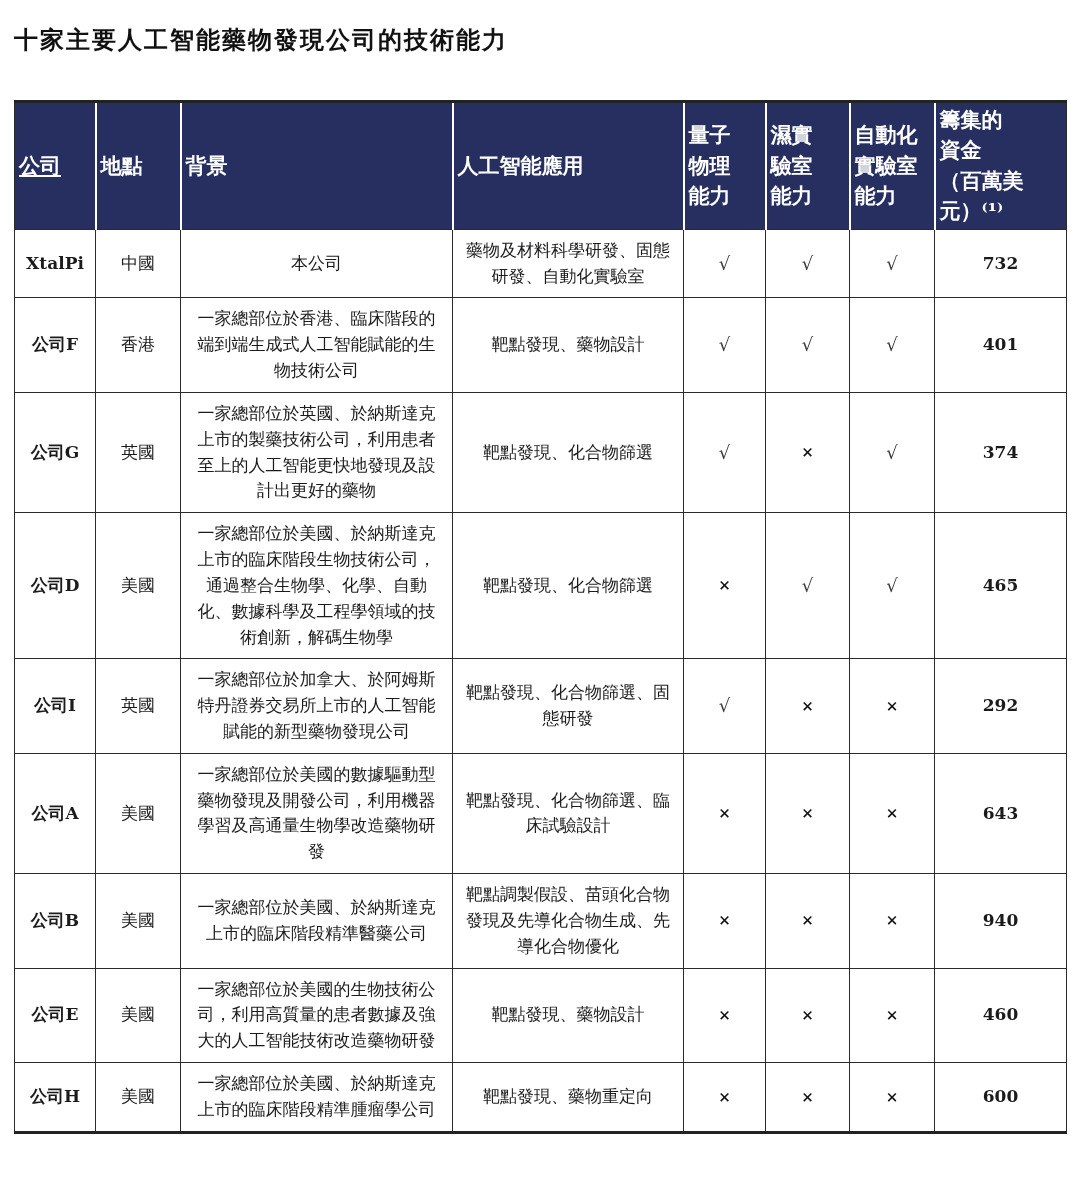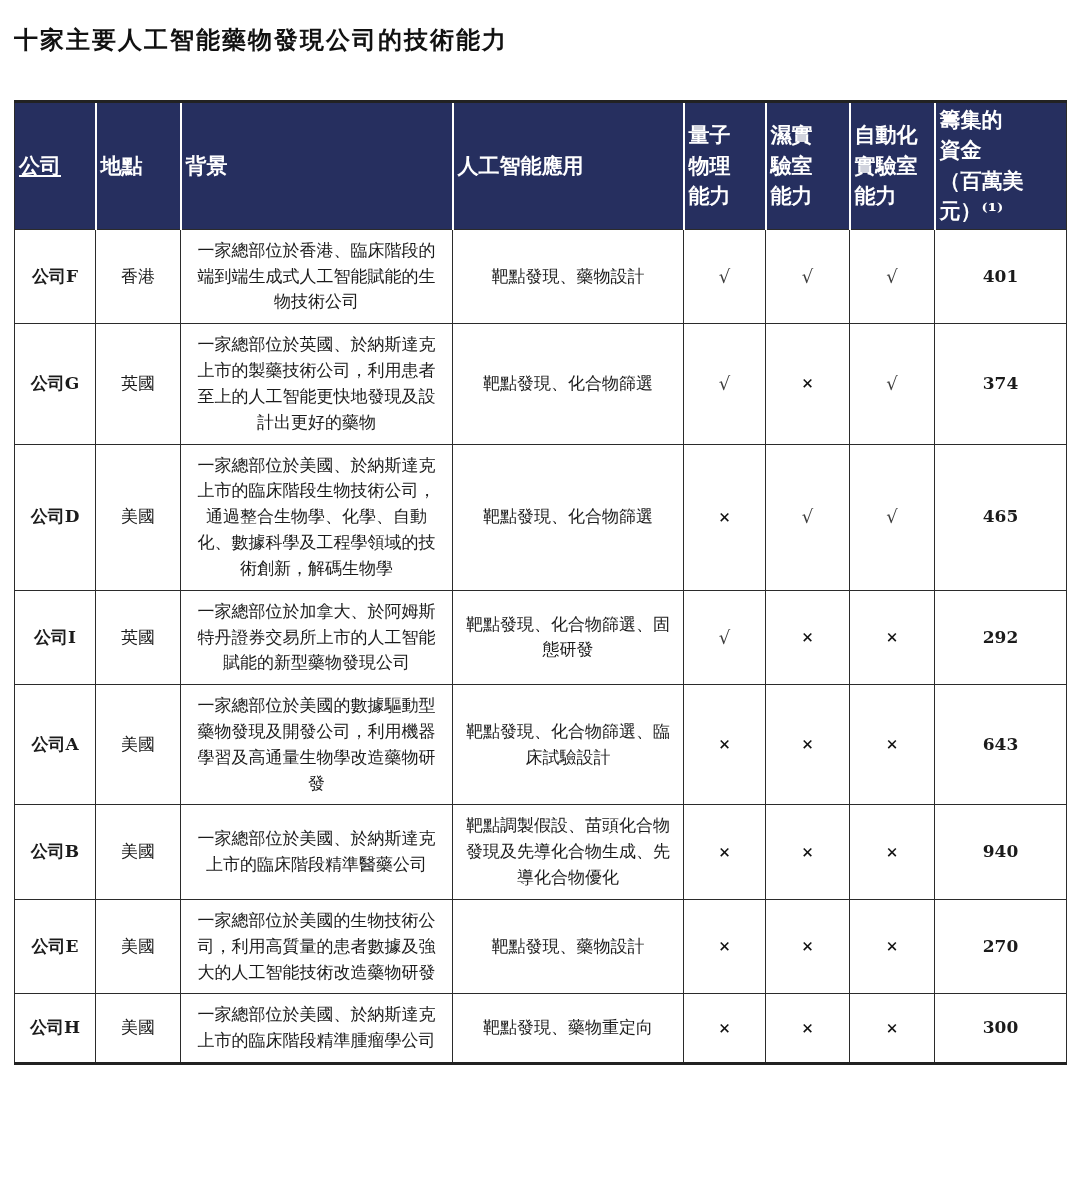--- a/index.html
+++ b/index.html
@@ -93,20 +93,30 @@
 能力</th>
         <th>自動化
 實驗室
 能力</th>
         <th>籌集的
 資金
 （百萬美元）⁽¹⁾</th>
       </tr>
     </thead>
     <tbody>
+    <tr>
+      <td class="c-company">XtalPi</td>
+      <td class="c-loc">中國</td>
+      <td class="c-bg">本公司</td>
+      <td class="c-ai">藥物及材料科學研發、固態研發、自動化實驗室</td>
+      <td class="c-mark check">√</td>
+      <td class="c-mark check">√</td>
+      <td class="c-mark check">√</td>
+      <td class="c-funds">732</td>
+    </tr>
 
     <tr>
       <td class="c-company">公司F</td>
       <td class="c-loc">香港</td>
       <td class="c-bg">一家總部位於香港、臨床階段的端到端生成式人工智能賦能的生物技術公司</td>
       <td class="c-ai">靶點發現、藥物設計</td>
       <td class="c-mark check">√</td>
       <td class="c-mark check">√</td>
       <td class="c-mark check">√</td>
       <td class="c-funds">401</td>
@@ -169,29 +179,29 @@
 
 
     <tr>
       <td class="c-company">公司E</td>
       <td class="c-loc">美國</td>
       <td class="c-bg">一家總部位於美國的生物技術公司，利用高質量的患者數據及強大的人工智能技術改造藥物研發</td>
       <td class="c-ai">靶點發現、藥物設計</td>
       <td class="c-mark cross">×</td>
       <td class="c-mark cross">×</td>
       <td class="c-mark cross">×</td>
-      <td class="c-funds">270</td>
+      <td class="c-funds">460</td>
     </tr>
 
     <tr>
       <td class="c-company">公司H</td>
       <td class="c-loc">美國</td>
       <td class="c-bg">一家總部位於美國、於納斯達克上市的臨床階段精準腫瘤學公司</td>
       <td class="c-ai">靶點發現、藥物重定向</td>
       <td class="c-mark cross">×</td>
       <td class="c-mark cross">×</td>
       <td class="c-mark cross">×</td>
-      <td class="c-funds">300</td>
+      <td class="c-funds">600</td>
     </tr>
   </tbody>
   </table>
 
 </div>
 
 </body></html>

